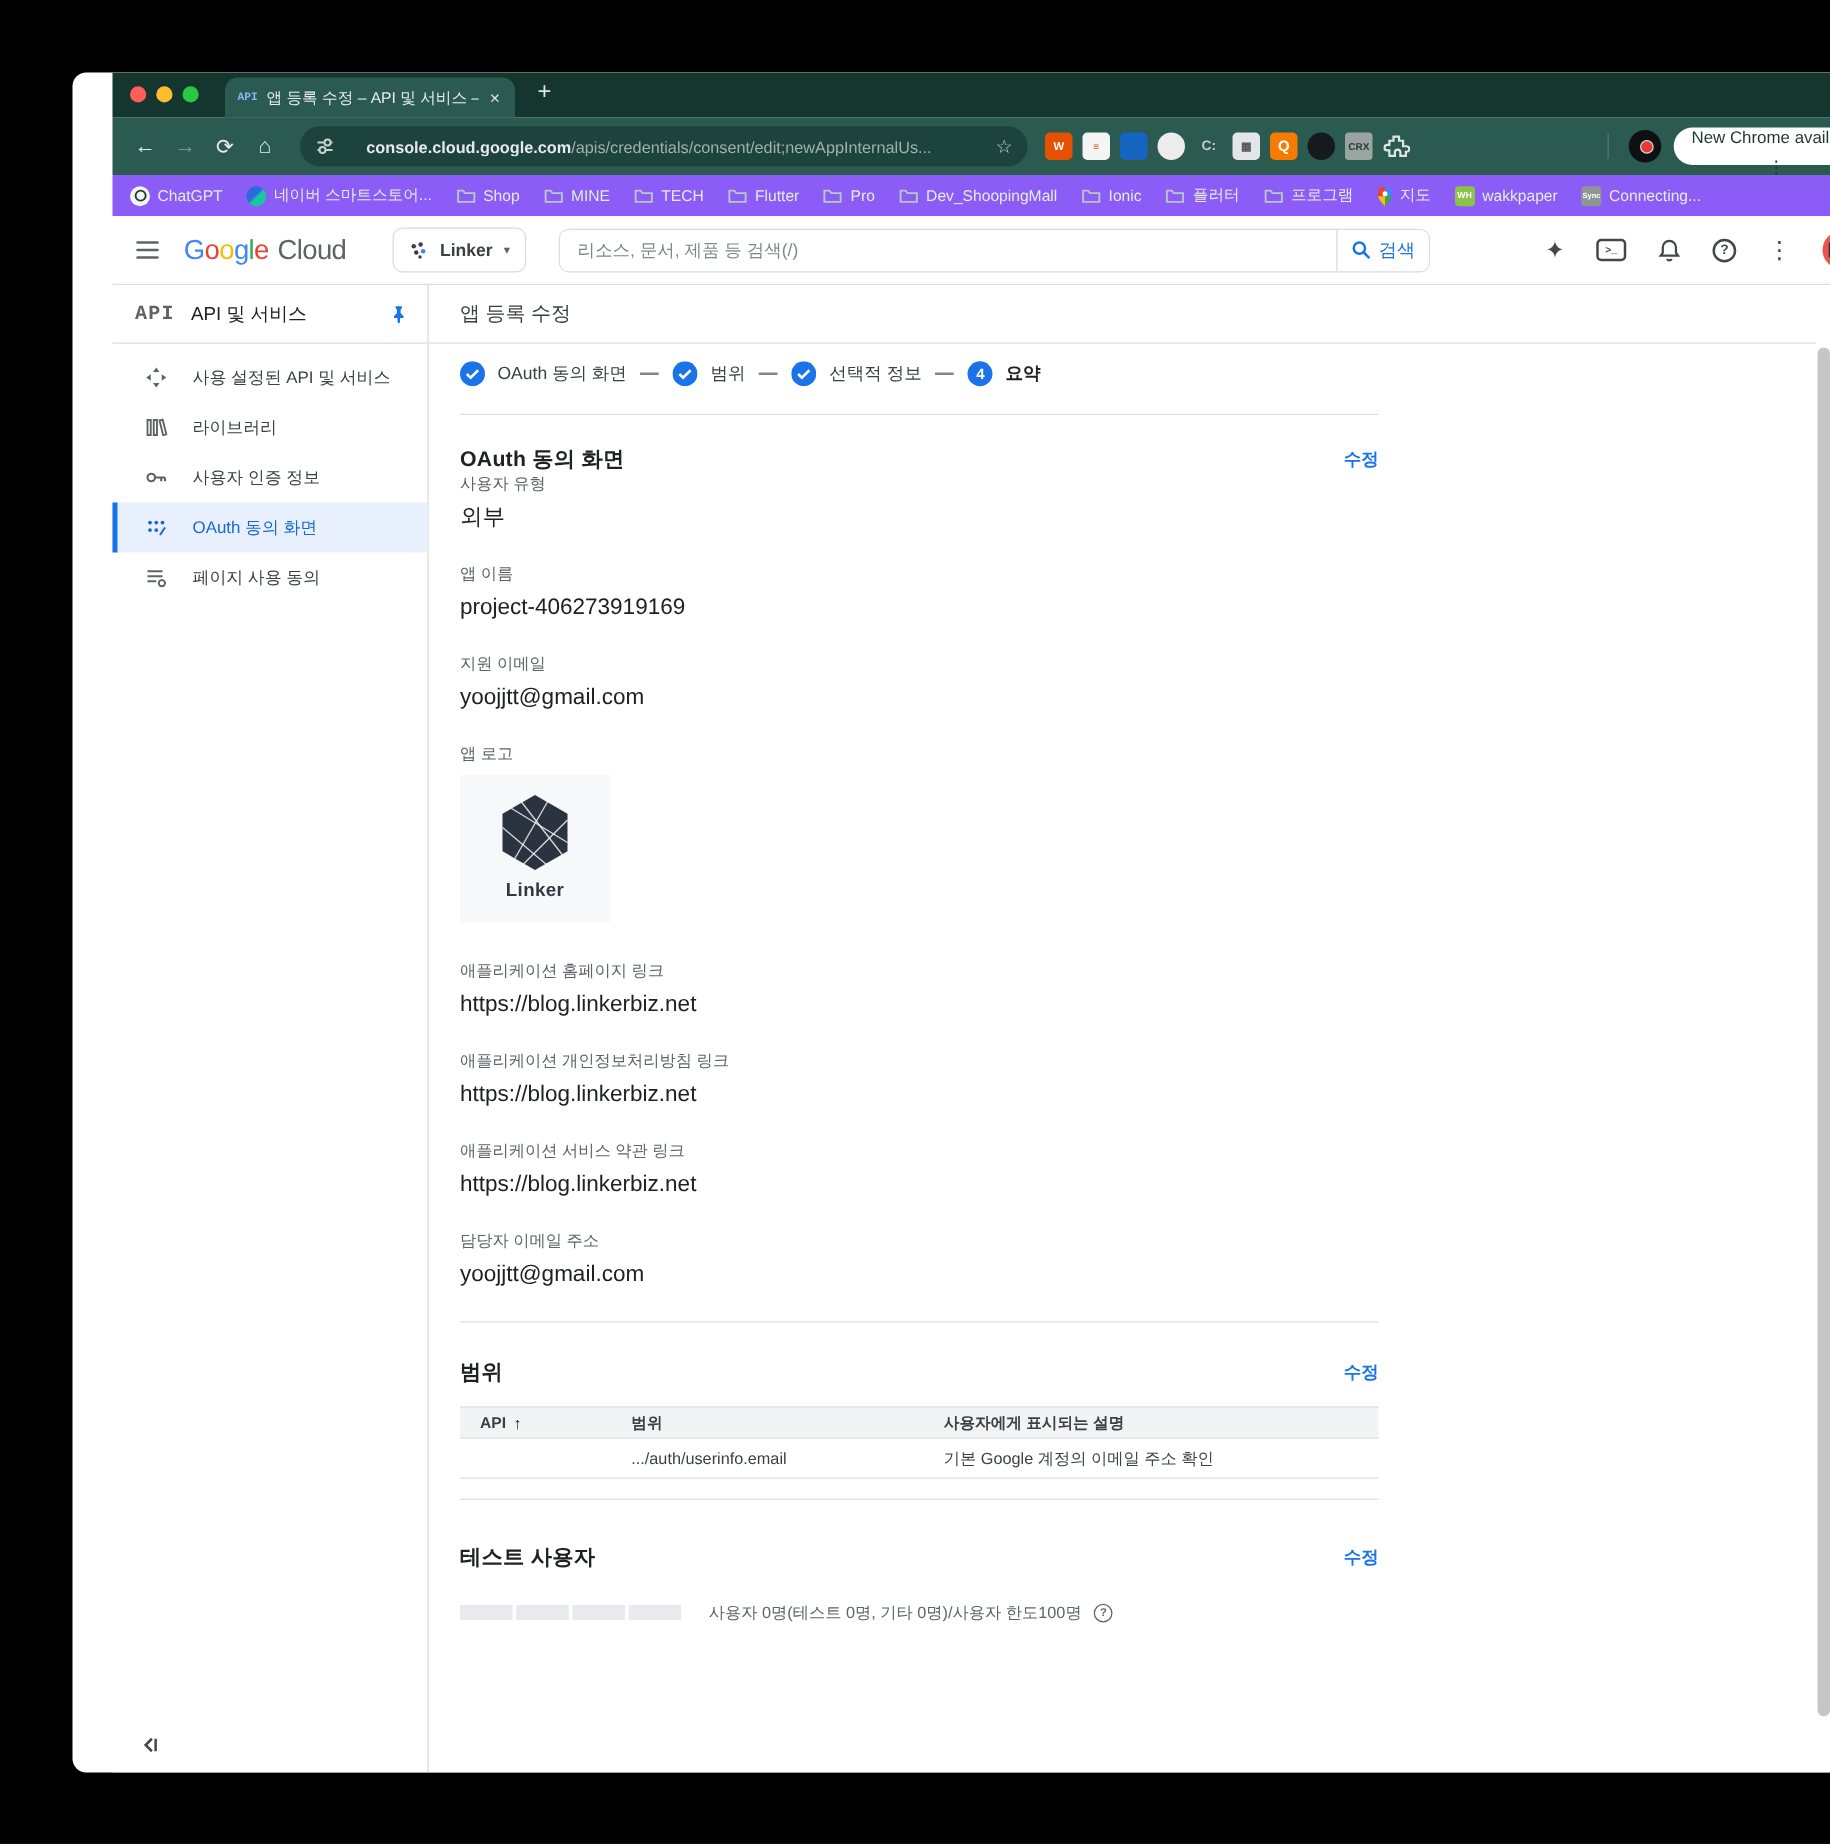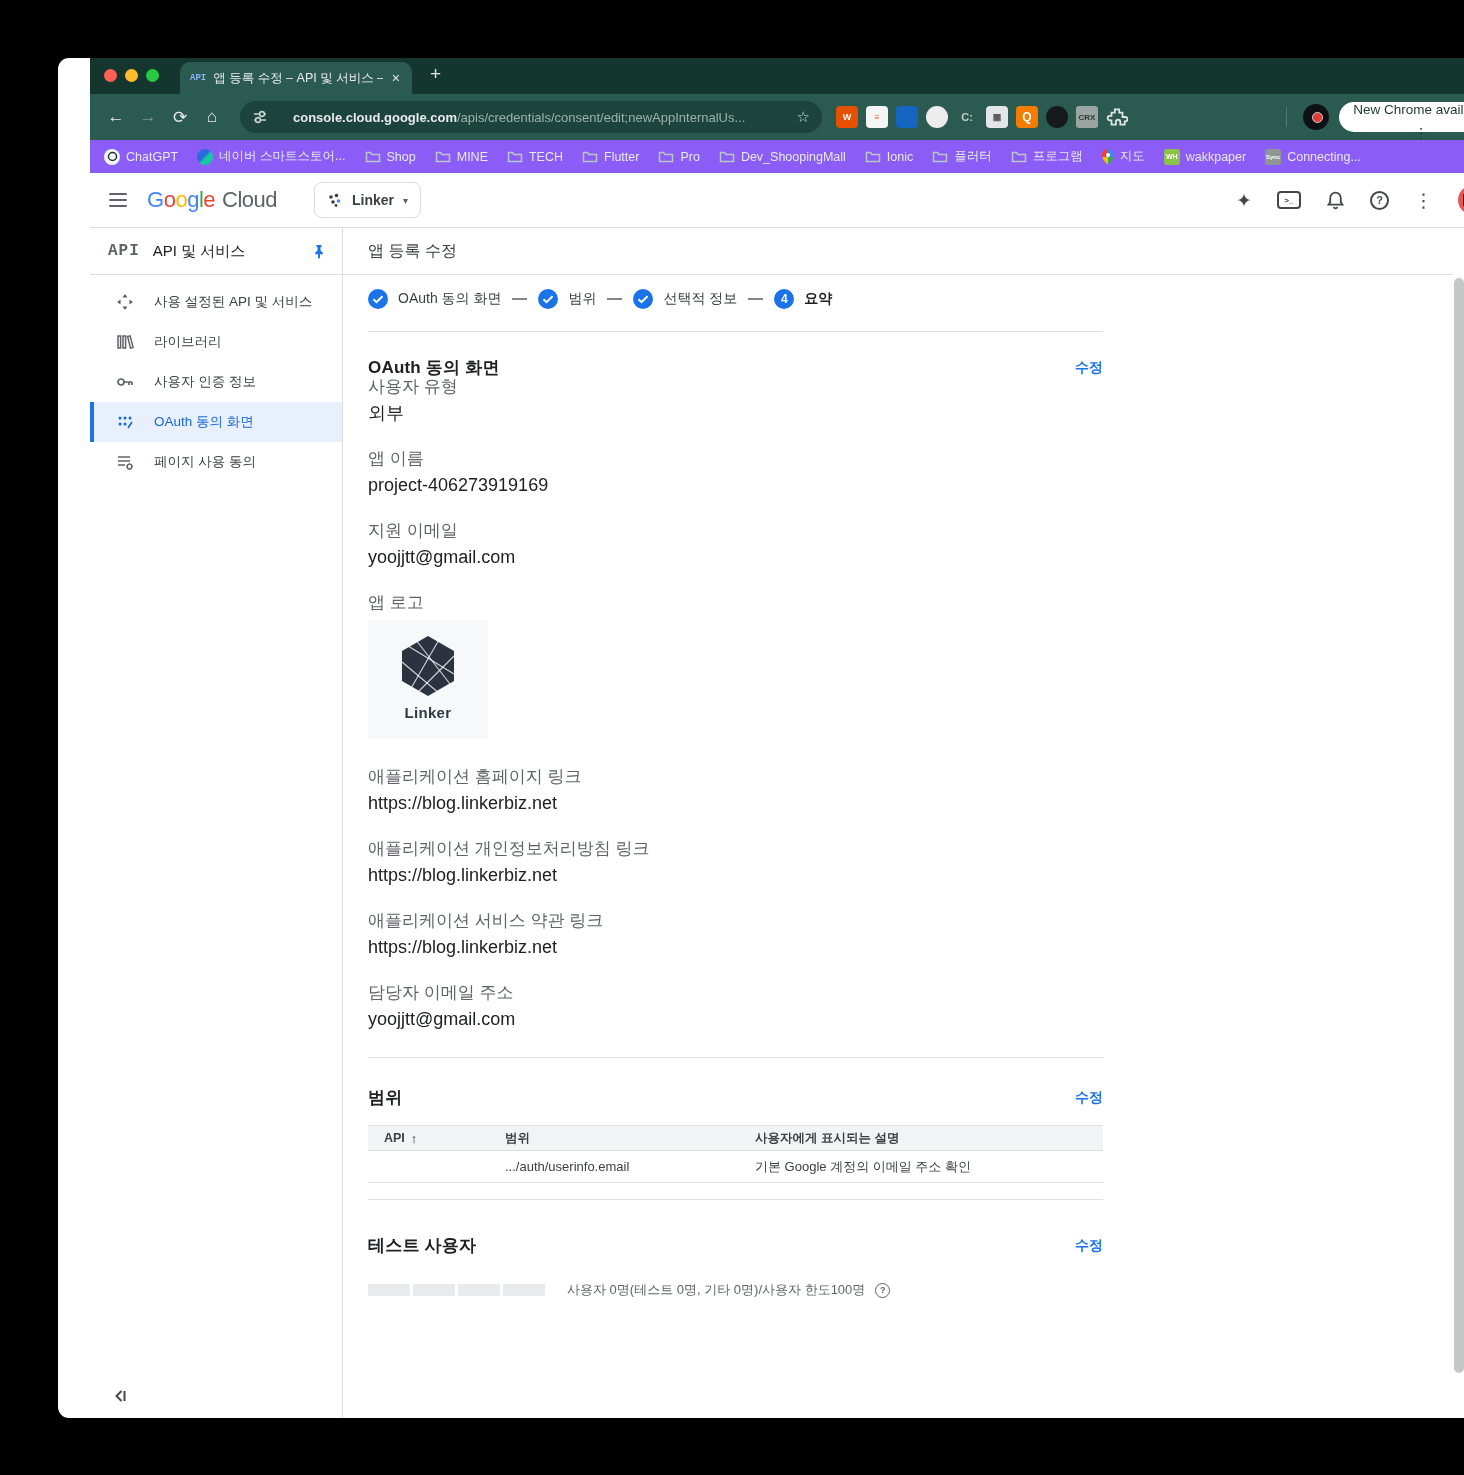--- a/index.html
+++ b/index.html
@@ -139,21 +139,21 @@
   .hr { height:1px; background:#e0e0e0; width:735px; }
   .hr.under-stepper { margin-top:22px; }
 
   .section-header { margin-top:24px; width:735px; display:flex; align-items:center;
                     justify-content:space-between; }
   .section-title { font-size:17px; font-weight:bold; color:#202124; letter-spacing:.2px; }
   .edit-link { font-size:14px; font-weight:bold; color:#1a73e8; }
 
   .field { margin-bottom:28px; }
   .field:first-of-type { margin-top:33px; }
-  .f-label { font-size:17px; color:#5f6368; line-height:16px; }
+  .f-label { font-size:13px; color:#5f6368; line-height:16px; }
   .f-value { font-size:18px; color:#202124; line-height:19px; margin-top:9px; }
 
   .logo-field { margin-bottom:31px; }
   .logo-box { margin-top:9px; width:120px; height:118px; background:#f7f8f9; display:flex;
               flex-direction:column; align-items:center; padding-top:14px; }
   .logo-name { margin-top:6px; font-size:15px; font-weight:bold; color:#2f3a45; letter-spacing:.3px; }
 
   .hr.before-scopes { margin-top:28px; }
   .scopes-header { margin-top:28px; }
   .tbl { margin-top:16px; width:735px; font-size:13px; }
@@ -347,20 +347,30 @@
       <svg width="16" height="16" viewBox="0 0 16 16">
         <circle cx="4" cy="5" r="1.8" fill="#3c4043"></circle>
           <circle cx="9.5" cy="3.5" r="1.8" fill="#3c4043"></circle>
         <circle cx="6" cy="10" r="1.8" fill="#3c4043"></circle>
           <circle cx="11.5" cy="9" r="1.8" fill="#4285F4"></circle>
         <circle cx="9" cy="13.5" r="1.4" fill="#3c4043"></circle>
       </svg>
       <span class="project-name">Linker</span>
       <span class="caret">▾</span>
     </div>
+    <div class="gcp-search">
+      <input type="text" placeholder="리소스, 문서, 제품 등 검색(/)" style="">
+      <div class="search-btn">
+        <svg width="16" height="16" viewBox="0 0 16 16">
+          <circle cx="6.5" cy="6.5" r="4.5" fill="none" stroke="#1a73e8" stroke-width="2"></circle>
+          <line x1="10" y1="10" x2="14.5" y2="14.5" stroke="#1a73e8" stroke-width="2"></line>
+        </svg>
+        <span>검색</span>
+      </div>
+    </div>
     <div class="hdr-icons">
       <span class="hicon">✦</span>
       <span class="shell-box">&gt;_</span>
       <svg width="19" height="20" viewBox="0 0 18 19">
         <path d="M9 2.5a5 5 0 0 1 5 5v4l1.6 2.3H2.4L4 11.5v-4a5 5 0 0 1 5-5z" fill="none" stroke="#444746" stroke-width="1.7"></path>
         <path d="M7.3 16.2a1.8 1.8 0 0 0 3.4 0" fill="none" stroke="#444746" stroke-width="1.7"></path>
       </svg>
       <span class="help-circle">?</span>
       <span class="hicon">⋮</span>
       <div class="gcp-avatar">

